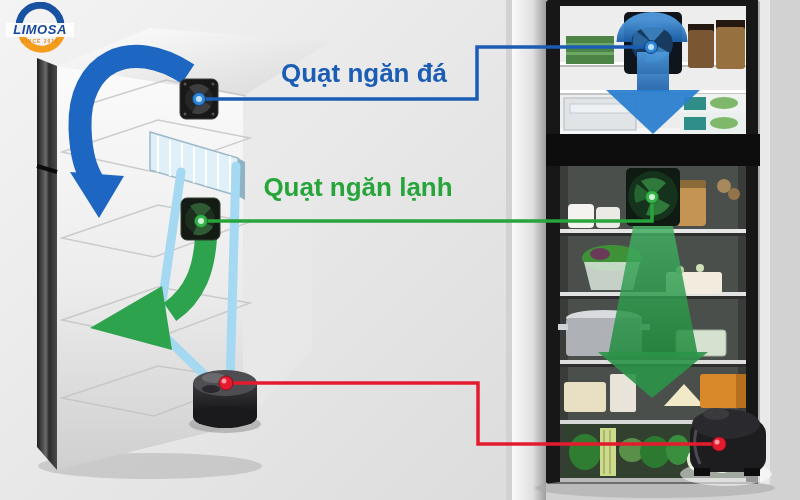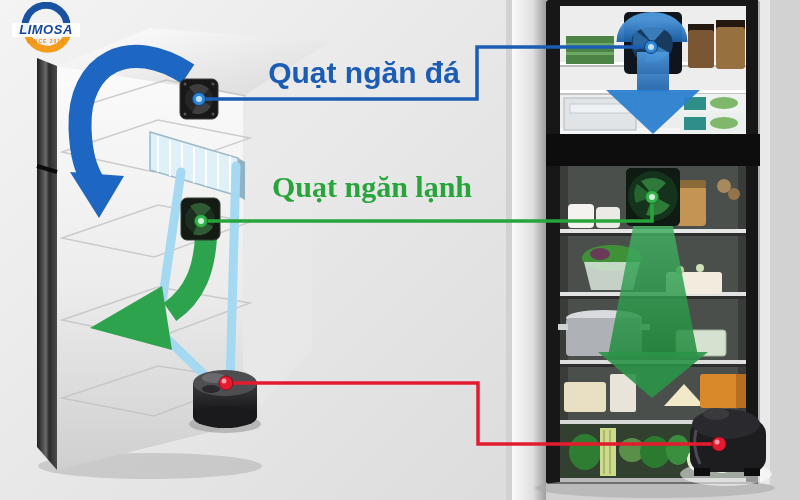--- a/index.html
+++ b/index.html
@@ -3,27 +3,27 @@
 <meta charset="utf-8">
 <style>
   html,body{margin:0;padding:0;background:#bfbfbf;}
   .stage{
     position:relative;width:800px;height:500px;overflow:hidden;
     background:linear-gradient(135deg,#f4f4f4 0%,#e6e6e6 45%,#d6d6d6 100%);
     font-family:"Liberation Sans",sans-serif;
   }
   .stage svg{position:absolute;left:0;top:0;}
   .callout{
-    position:absolute;font-weight:700;font-size:30px;line-height:38px;
+    position:absolute;font-weight:700;font-size:26px;line-height:38px;
     text-align:center;white-space:nowrap;letter-spacing:0;
   }
   .callout.blue{color:#1b5cb4;}
   .callout.green{color:#27a53b;}
   .callout.red{color:#e41b2e;}
-  .logo{position:absolute;left:12px;top:2px;width:72px;height:60px;}
+  .logo{position:absolute;left:6px;top:2px;width:72px;height:60px;}
   .logo .brand{
     position:absolute;left:0;top:21px;width:68px;text-align:center;
     font-size:13px;font-weight:800;font-style:italic;color:#16479c;
     background:rgba(255,255,255,.92);letter-spacing:.5px;line-height:14px;
   }
   .logo .tagline{
     position:absolute;left:0;top:36px;width:68px;text-align:center;
     font-size:5px;font-weight:700;color:#e8891a;letter-spacing:1px;line-height:6px;
   }
 </style>
@@ -280,21 +280,21 @@
           <circle cx="652" cy="197" r="3" fill="#d2f4d6"></circle>
       <circle cx="226" cy="383" r="7" fill="#e41b2e" stroke="#8f0e1c"></circle>
           <circle cx="224" cy="381" r="2.5" fill="#ff9aa4"></circle>
       <circle cx="719" cy="444" r="7" fill="#e41b2e" stroke="#8f0e1c"></circle>
           <circle cx="717" cy="442" r="2.5" fill="#ff9aa4"></circle>
     </g>
   </g>
 </svg>
 
 <div class="callout blue" style="left:250px;top:54px;width:228px;">Quạt ngăn đá</div>
-<div class="callout green" style="left:252px;top:168px;width:240px;font-family:Liberation Serif, serif;">Quạt ngăn lạnh</div>
+<div class="callout green" style="left:238px;top:168px;width:240px;">Quạt ngăn lạnh</div>
 
 <div class="logo">
   <svg width="72" height="60" viewBox="0 0 72 60">
     <path d="M14.5 32 A21 21 0 1 1 55 24" fill="none" stroke="#1a52a2" stroke-width="7"></path>
     <path d="M56.5 26 A21 21 0 0 1 16 34" fill="none" stroke="#f49d1d" stroke-width="7"></path>
   </svg>
   <div class="brand">LIMOSA</div>
   <div class="tagline">SINCE 2016</div>
 </div>
 

